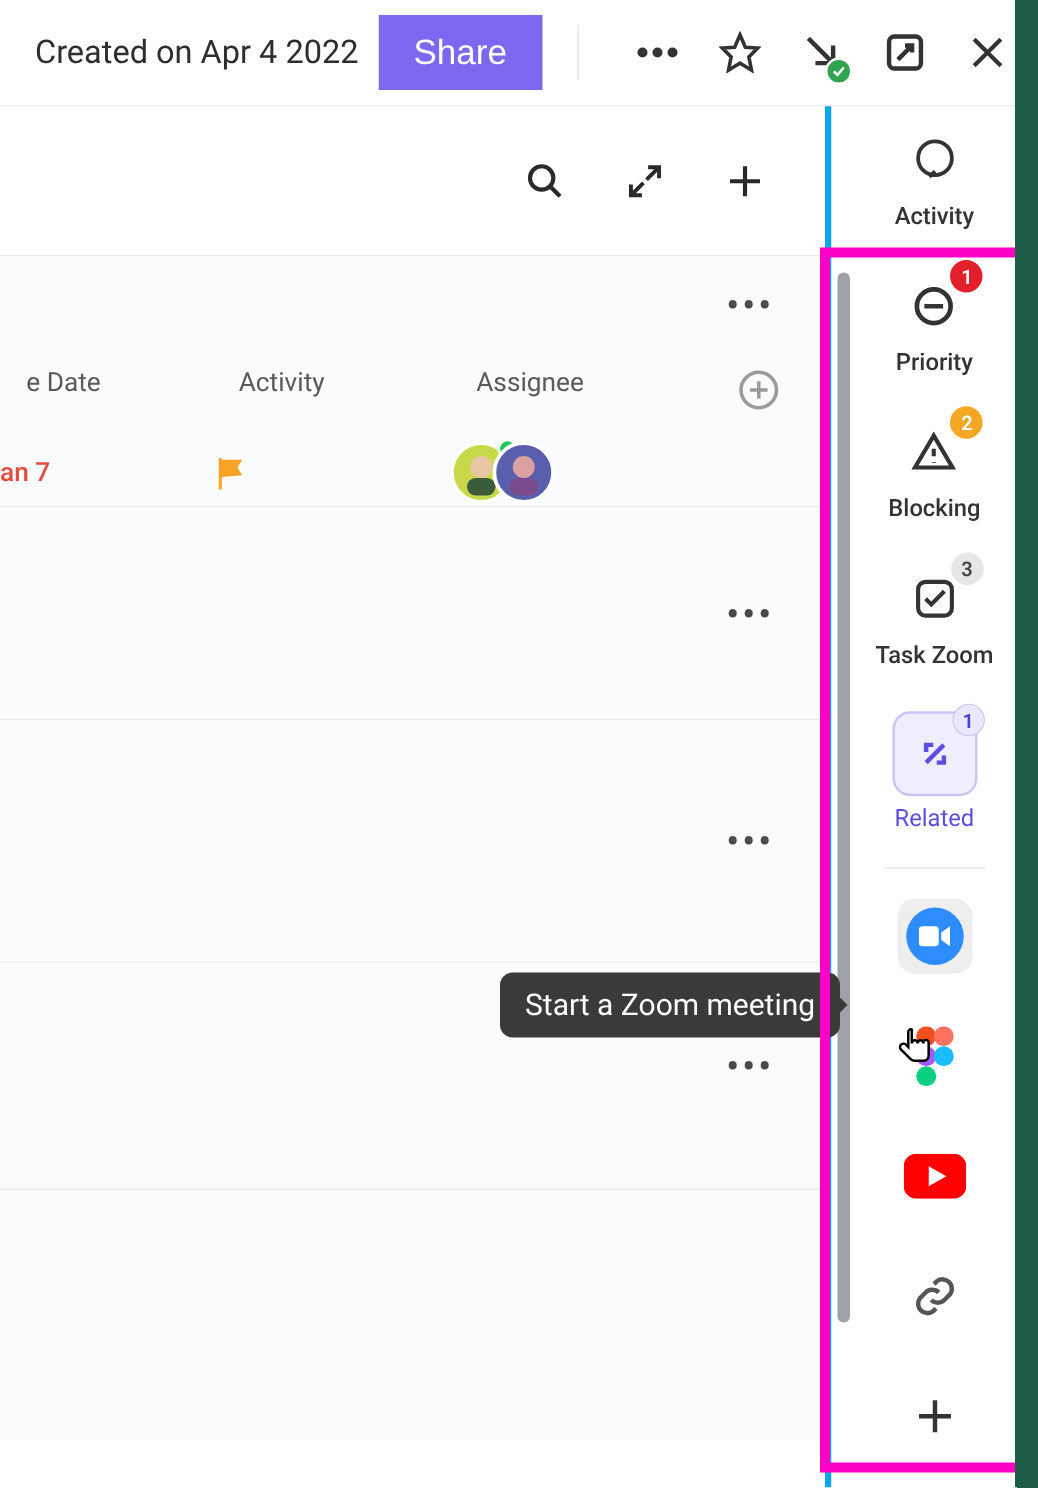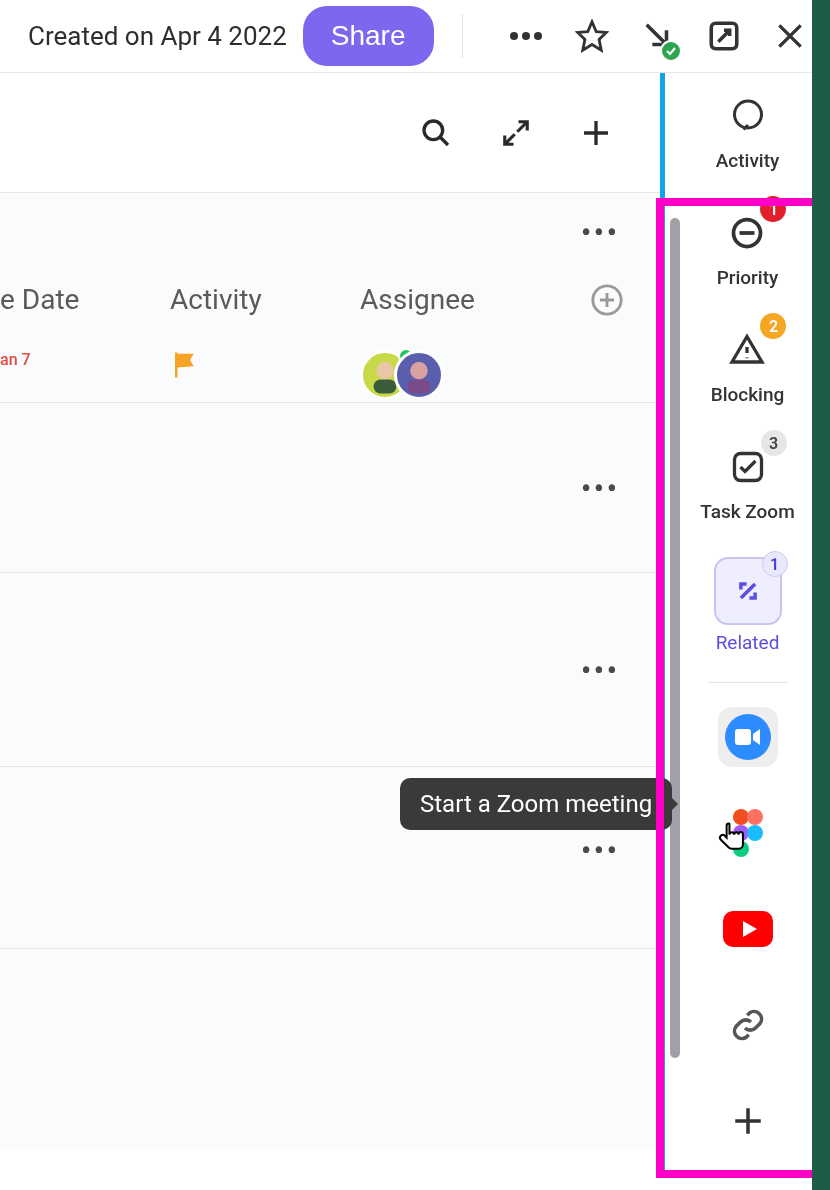--- a/index.html
+++ b/index.html
@@ -7,31 +7,31 @@
   body {
     width:830px; height:1190px;
     font-family: -apple-system, BlinkMacSystemFont, "Segoe UI", Roboto, sans-serif;
     overflow:hidden;
     background:#fff;
     position:relative;
   }
 
   
   .topbar {
-    height:73px;
+    height:85px;
     display:flex;
     align-items:center;
     padding:0 20px 0 28px;
     border-bottom:1px solid #e8e8e8;
     gap:16px;
   }
   .created { font-size:26px; color:#2d2e30; }
   .share-btn {
     background:#7b68ee; color:#fff; font-size:28px; font-weight:500;
-    border:none; border-radius:24px; padding:14px 28px; cursor:pointer;
+    border:none; border-radius:0; padding:14px 28px; cursor:pointer;
   }
   .top-divider {
     width:1px; height:44px; background:#e0e0e0; margin:0 12px;
   }
   .top-icon {
     width:40px; height:40px; display:flex; align-items:center; justify-content:center;
     cursor:pointer; color:#3a3a3a; position:relative;
   }
   .top-icons-right { display:flex; gap:26px; margin-left:auto; align-items:center;}
   .green-check-dot {
@@ -60,30 +60,30 @@
   
   .panel { border-bottom:1px solid #e8e8e8; position:relative; background:#fafbfc; }
   .panel:nth-of-type(1){ border-top:none; height:257px; background:#fff;}
   .dots-btn {
     position:absolute; right:40px;
     color:#4a4a4a; cursor:pointer; font-size:32px;
     width:40px; text-align:center; letter-spacing:2px;
   }
   .panel1 .dots-btn { top:20px; }
   .panel1-header-row {
-    display:flex; align-items:center; padding-top:90px; font-size:28px; color:#5a5a5a;
+    display:flex; align-items:center; padding-top:90px; font-size:21px; color:#5a5a5a;padding-left:21px;
   }
   .col-date { flex:0 0 170px; padding-left:0; }
   .col-priority { flex:0 0 190px; }
   .col-assignee { flex:0 0 190px; text-align:left;}
   .add-col-btn {
     position:absolute; right:36px; top:90px; color:#9a9a9a; cursor:pointer;
   }
   .panel1-data-row {
-    display:flex; align-items:flex-start; margin-top:34px; font-size:16px;
+    display:flex; align-items:center; margin-top:34px; font-size:21px;
   }
   .due-date { color:#e24c3f; font-weight:500;}
   .flag { color:#f7a325; }
 
   .assignees { position:relative; width:100px; height:52px; }
   .avatar {
     width:50px; height:50px; border-radius:50%;
     position:absolute; top:0; border:3px solid #fff;
   }
   .av1 { left:0; background:#c7d948;}

